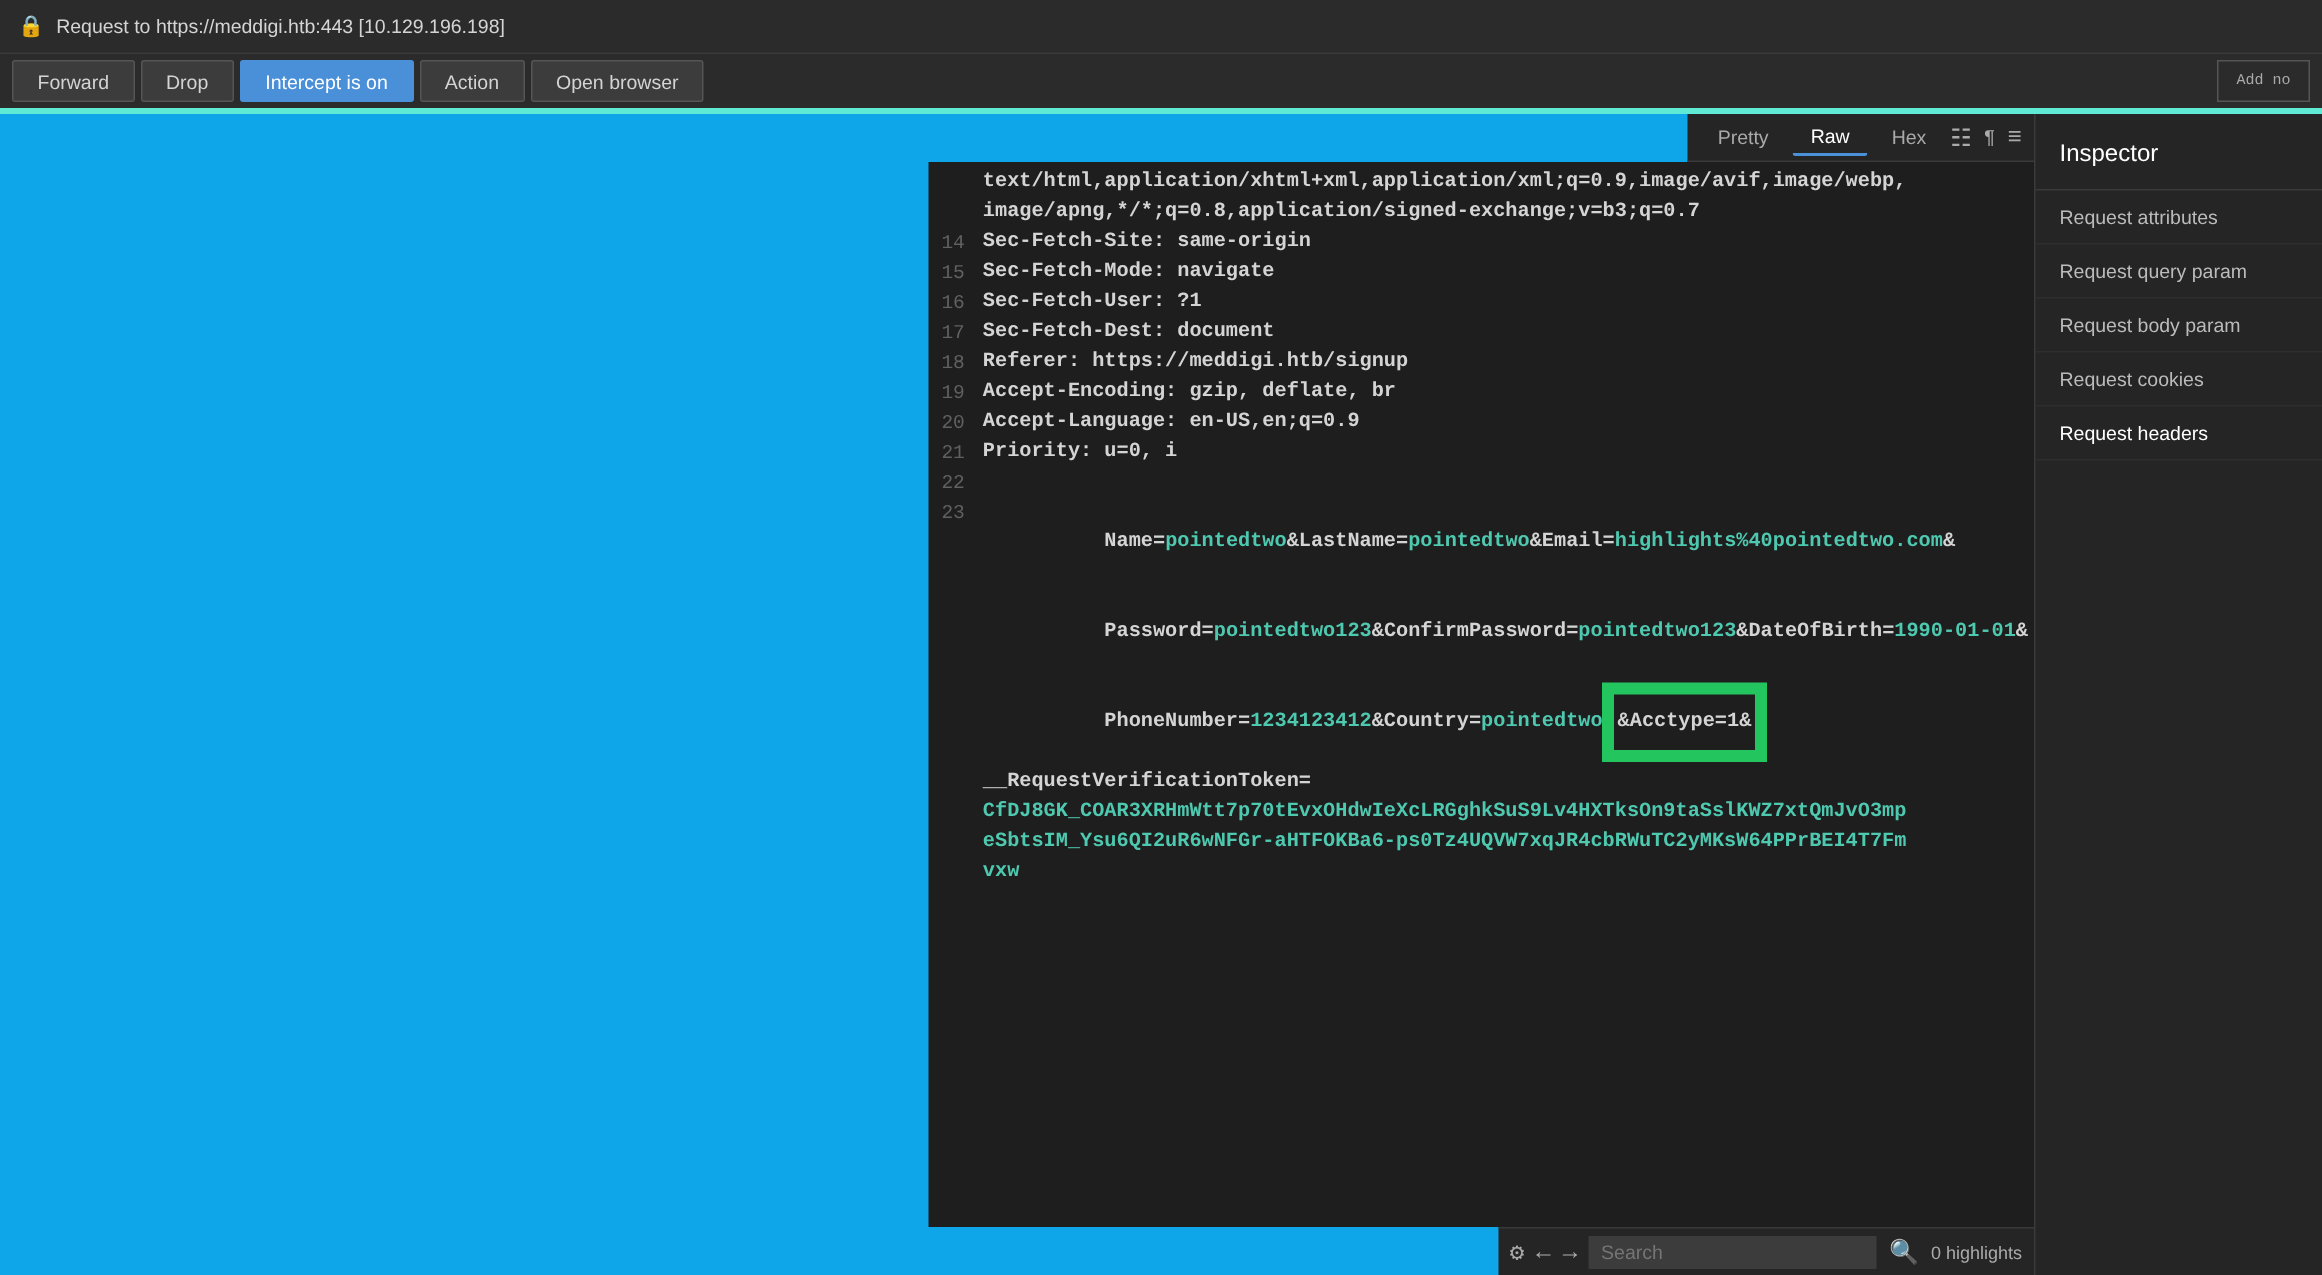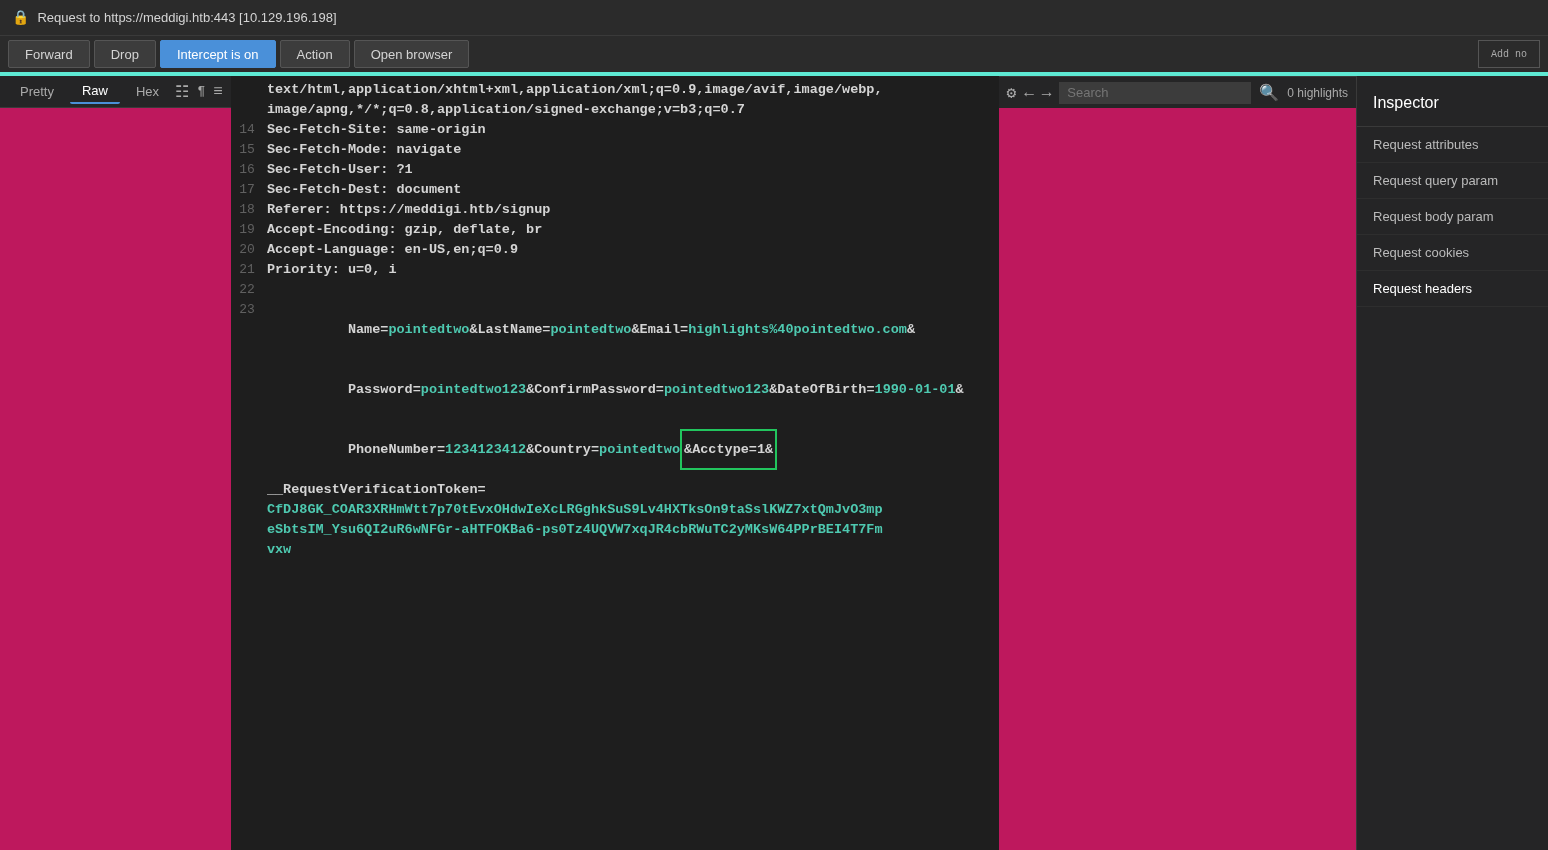--- a/index.html
+++ b/index.html
@@ -73,23 +73,24 @@
     
     #main {
       display: flex;
       height: calc(850px - 76px);
     }
 
     
     #left-panel {
       flex: 1;
       display: flex;
-      flex-direction: row;
-      background: #be185d;
+      flex-direction: column;
+      background: #0ea5e9;
       overflow: hidden;
+      align-items: flex-end;
     }
 
     
     #tab-bar {
       display: flex;
       align-items: center;
       background: #252526;
       height: 32px;
       border-bottom: 1px solid #3a3a3a;
       padding: 0 8px;
@@ -143,21 +144,21 @@
     .line-content {
       flex: 1;
       white-space: pre-wrap;
       word-break: break-all;
       font-weight: bold;
     }
     .key-color { color: #d4d4d4; }
     .param-key { color: #d4d4d4; }
     .param-value { color: #4ec9b0; }
     .highlight-box {
-      border: 2px solid #22c55e;
+      border: 8px solid #22c55e;
       background: transparent;
       display: inline;
       padding: 11px 2px;
     }
 
     
     #bottom-bar {
       height: 32px;
       background: #252526;
       border-top: 1px solid #3a3a3a;

